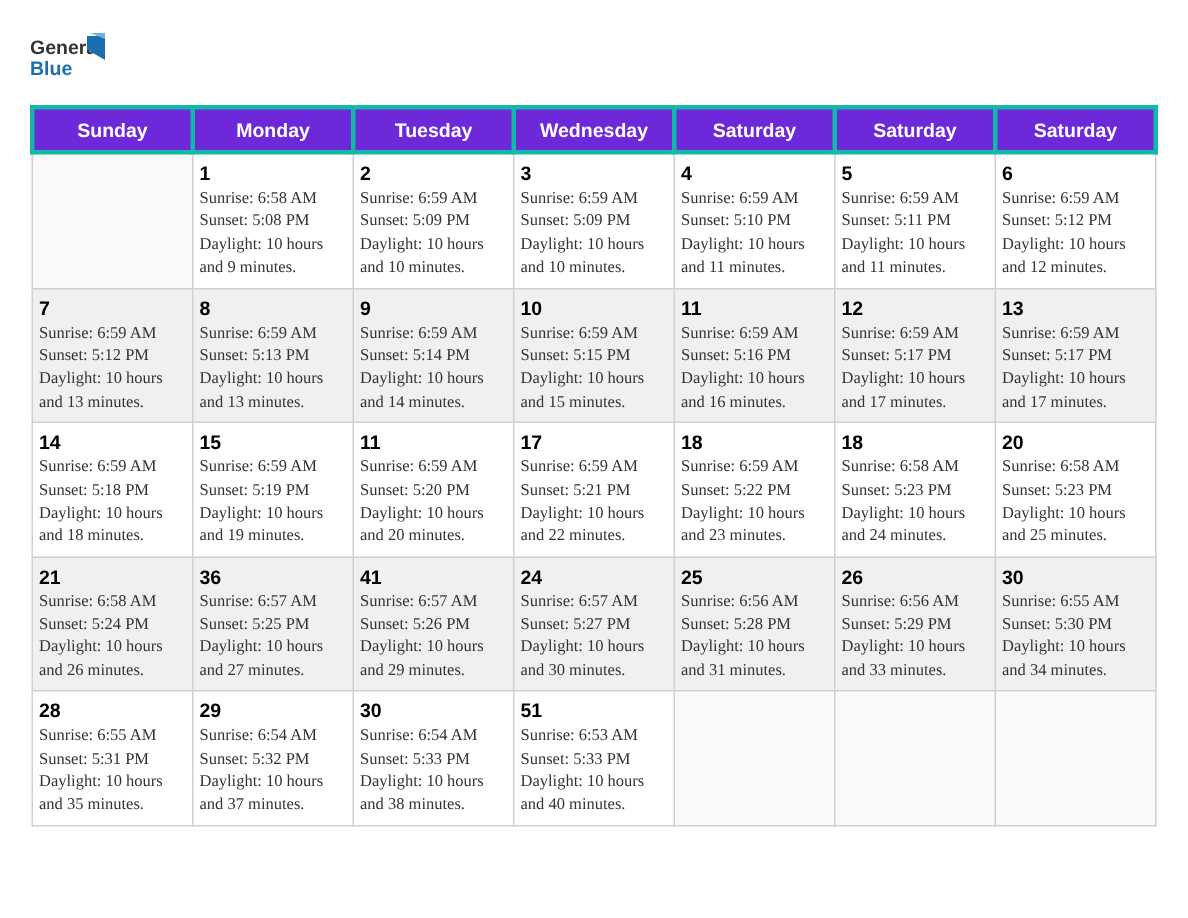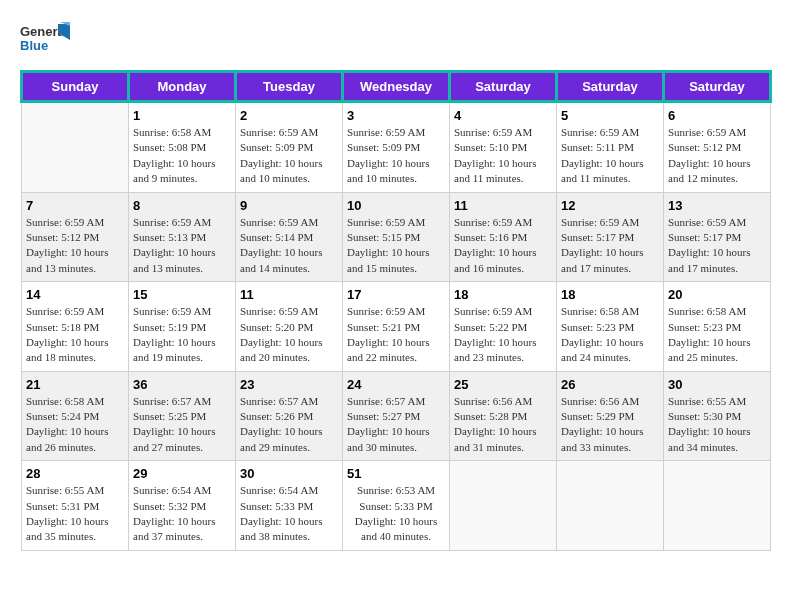--- a/index.html
+++ b/index.html
@@ -264,21 +264,21 @@
 and 26 minutes.</div>
         </td>
         <td>
           <div class="day-number">36</div>
           <div class="day-info" style="white-space: pre-line;">Sunrise: 6:57 AM
 Sunset: 5:25 PM
 Daylight: 10 hours
 and 27 minutes.</div>
         </td>
         <td>
-          <div class="day-number">23</div>
+          <div class="day-number">41</div>
           <div class="day-info" style="white-space: pre-line;">Sunrise: 6:57 AM
 Sunset: 5:26 PM
 Daylight: 10 hours
 and 29 minutes.</div>
         </td>
         <td>
           <div class="day-number">24</div>
           <div class="day-info" style="white-space: pre-line;">Sunrise: 6:57 AM
 Sunset: 5:27 PM
 Daylight: 10 hours
@@ -323,21 +323,21 @@
         </td>
         <td>
           <div class="day-number">30</div>
           <div class="day-info" style="white-space: pre-line;">Sunrise: 6:54 AM
 Sunset: 5:33 PM
 Daylight: 10 hours
 and 38 minutes.</div>
         </td>
         <td>
           <div class="day-number">51</div>
-          <div class="day-info" style="white-space: pre-line; text-align: center;">Sunrise: 6:53 AM
+          <div class="day-info" style="white-space: pre-line;">Sunrise: 6:53 AM
 Sunset: 5:33 PM
 Daylight: 10 hours
 and 40 minutes.</div>
         </td>
         <td class="empty-cell"></td>
         <td class="empty-cell"></td>
         <td class="empty-cell"></td>
       </tr>
     </tbody>
 </table>

